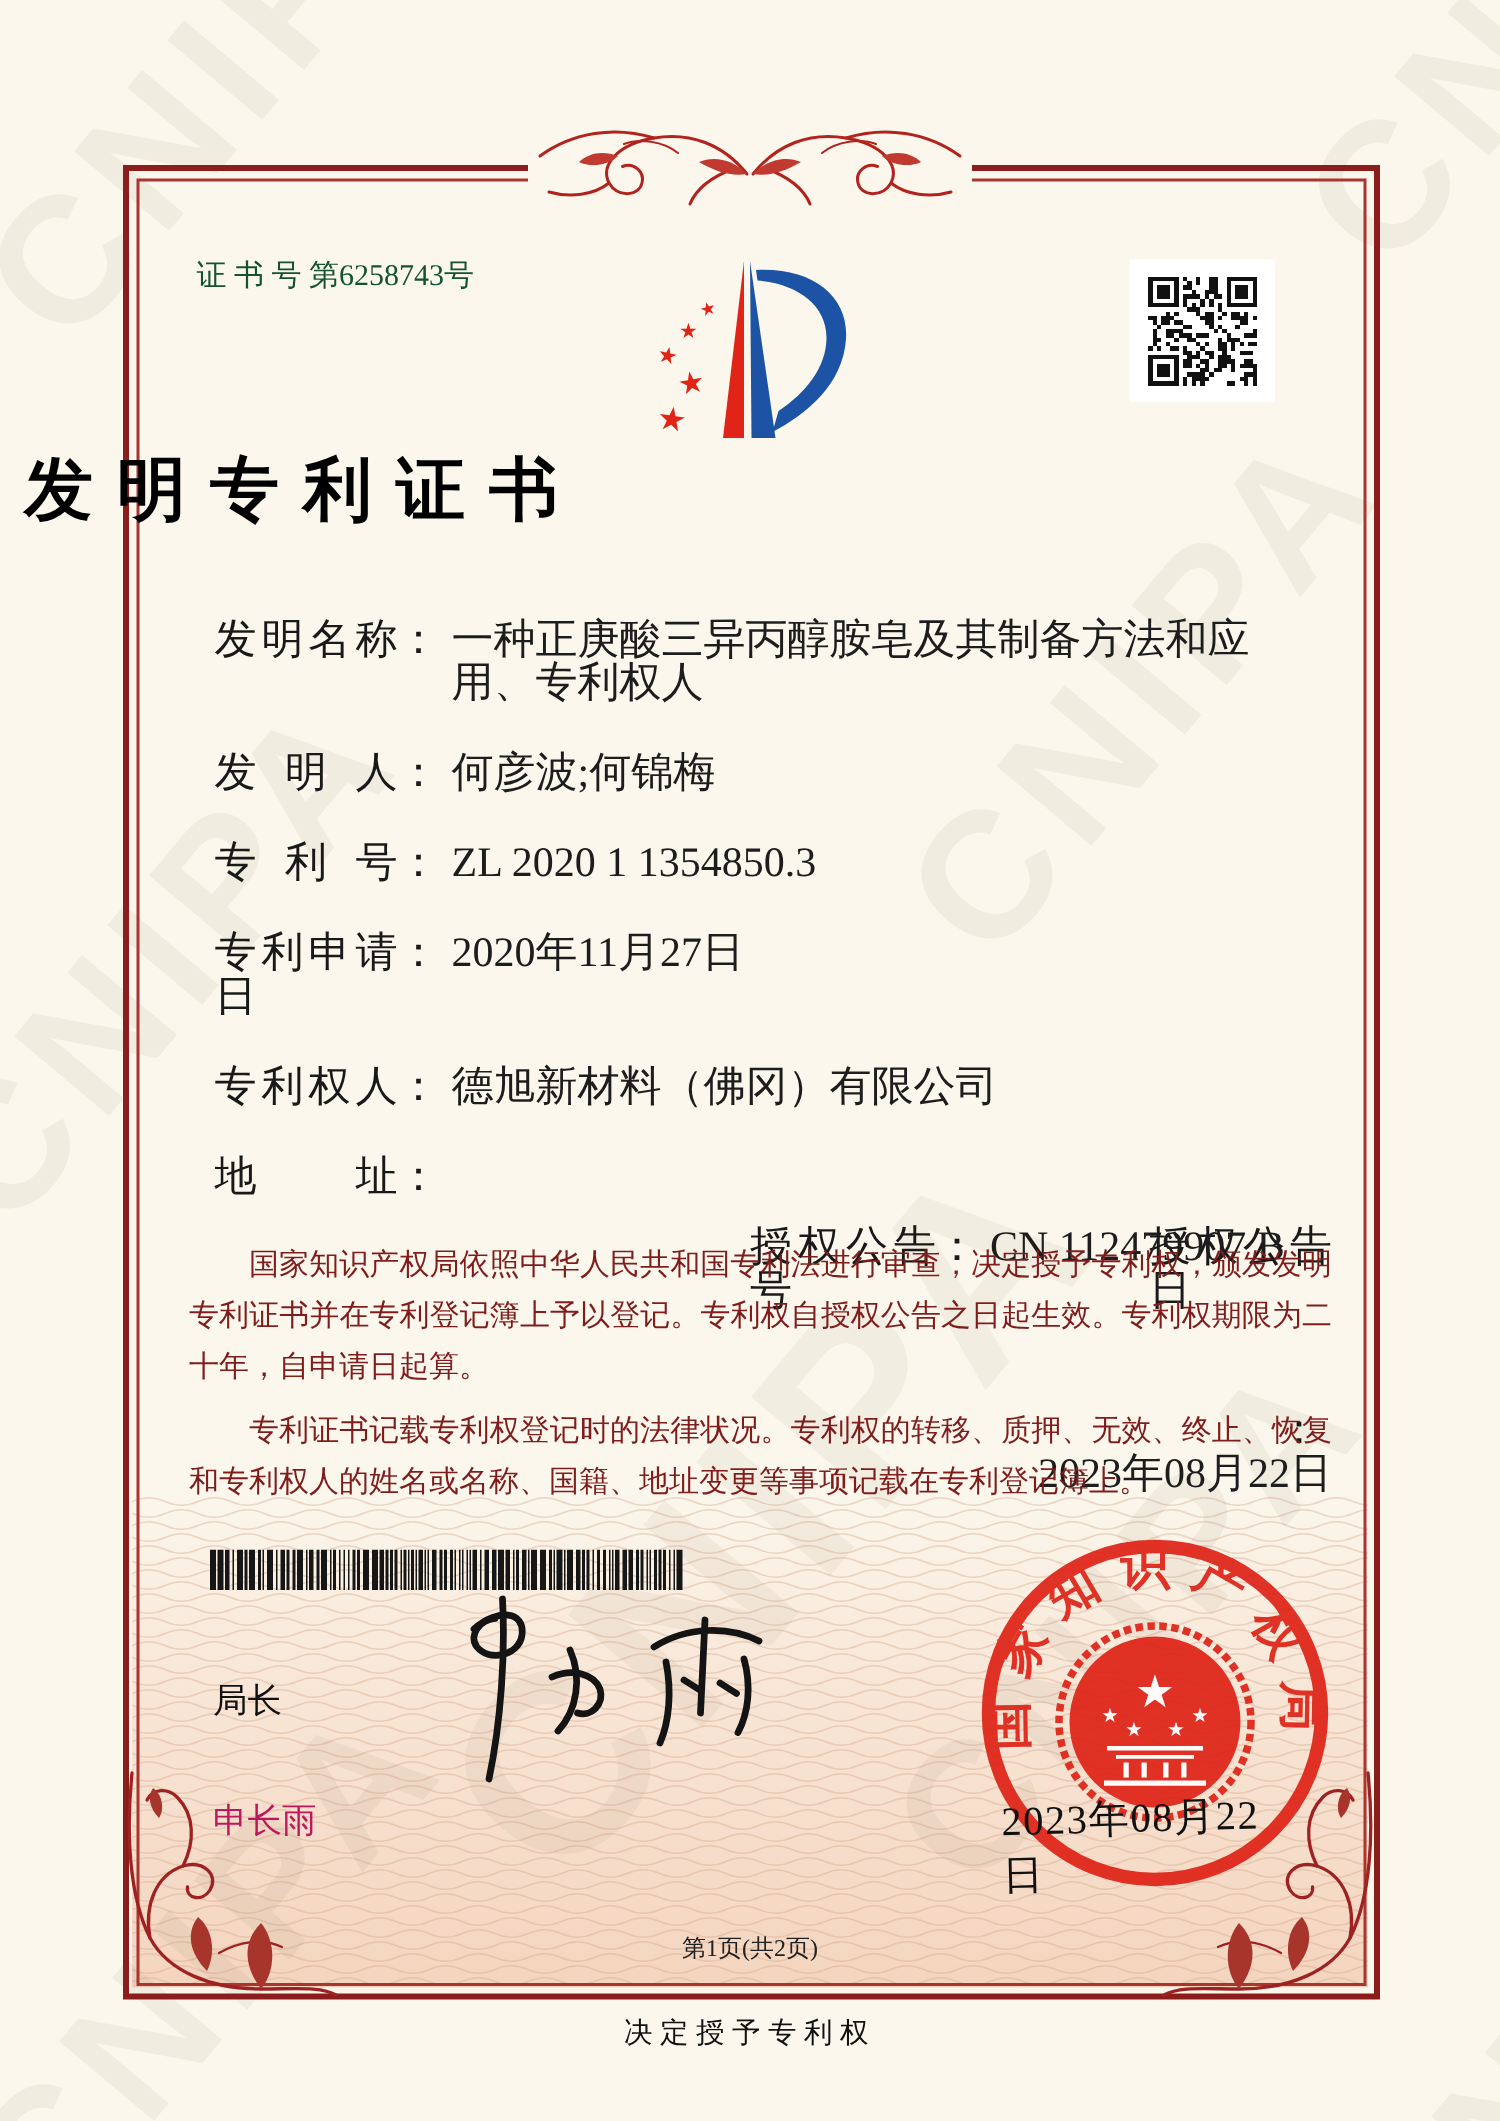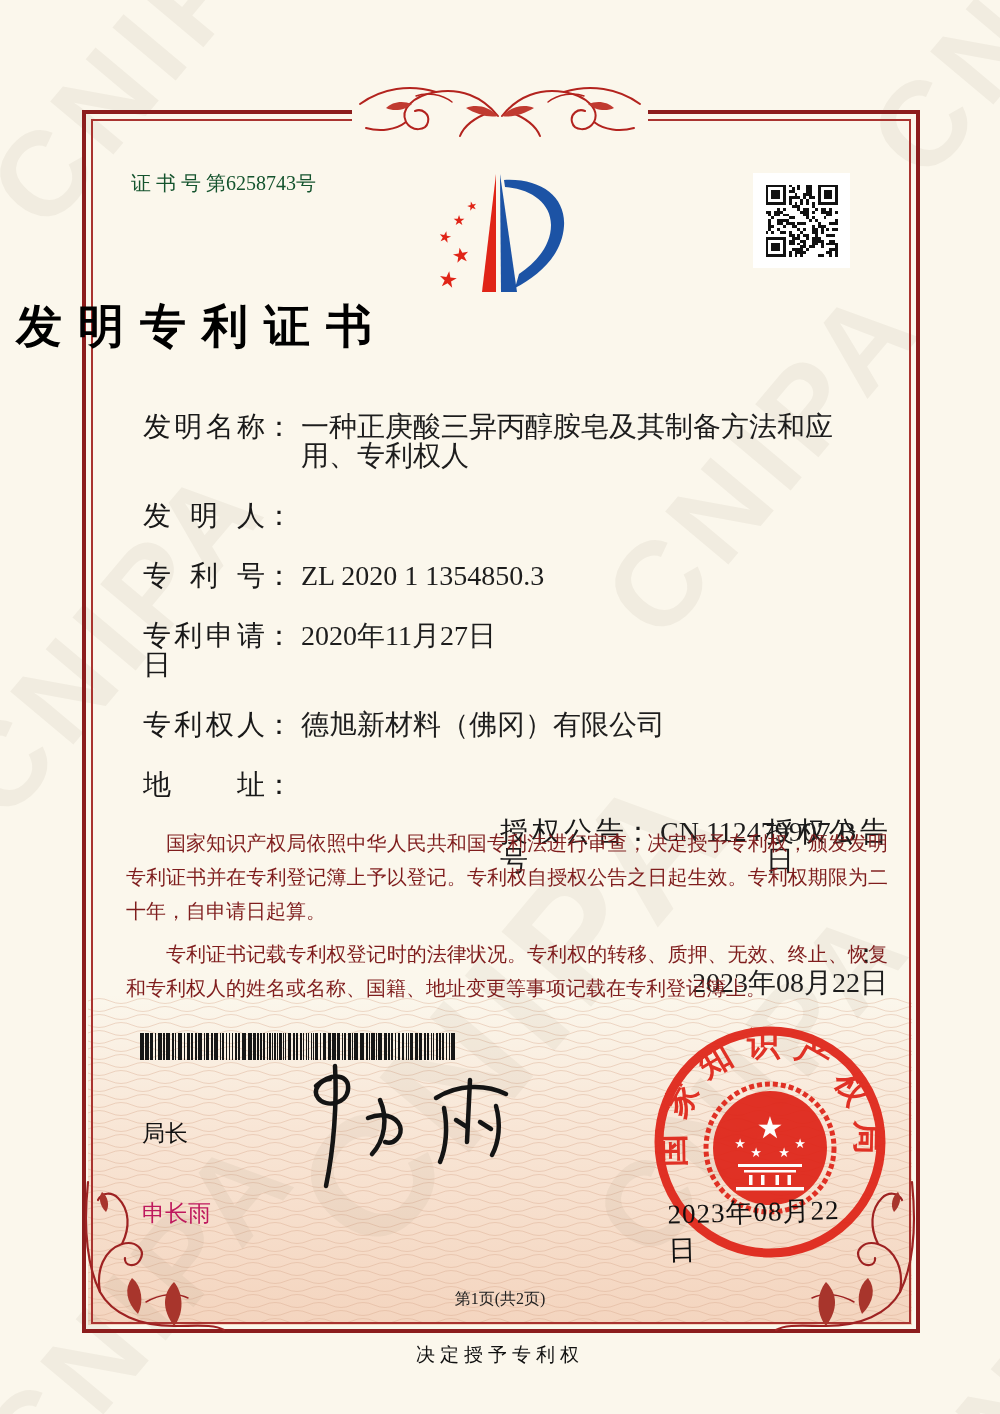--- a/index.html
+++ b/index.html
@@ -487,20 +487,21 @@
 
   <div class="fields">
     <div class="frow">
       <span class="flabel">发明名称</span>
       <span class="fcolon">：</span>
       <span class="fvalue">一种正庚酸三异丙醇胺皂及其制备方法和应用、专利权人</span>
     </div>
     <div class="frow">
       <span class="flabel">发明人</span>
       <span class="fcolon">：</span>
+      <span class="fvalue">何彦波;何锦梅</span>
     </div>
     <div class="frow">
       <span class="flabel">专利号</span>
       <span class="fcolon">：</span>
       <span class="fvalue">ZL 2020 1 1354850.3</span>
     </div>
     <div class="frow">
       <span class="flabel">专利申请日</span>
       <span class="fcolon">：</span>
       <span class="fvalue">2020年11月27日</span>

